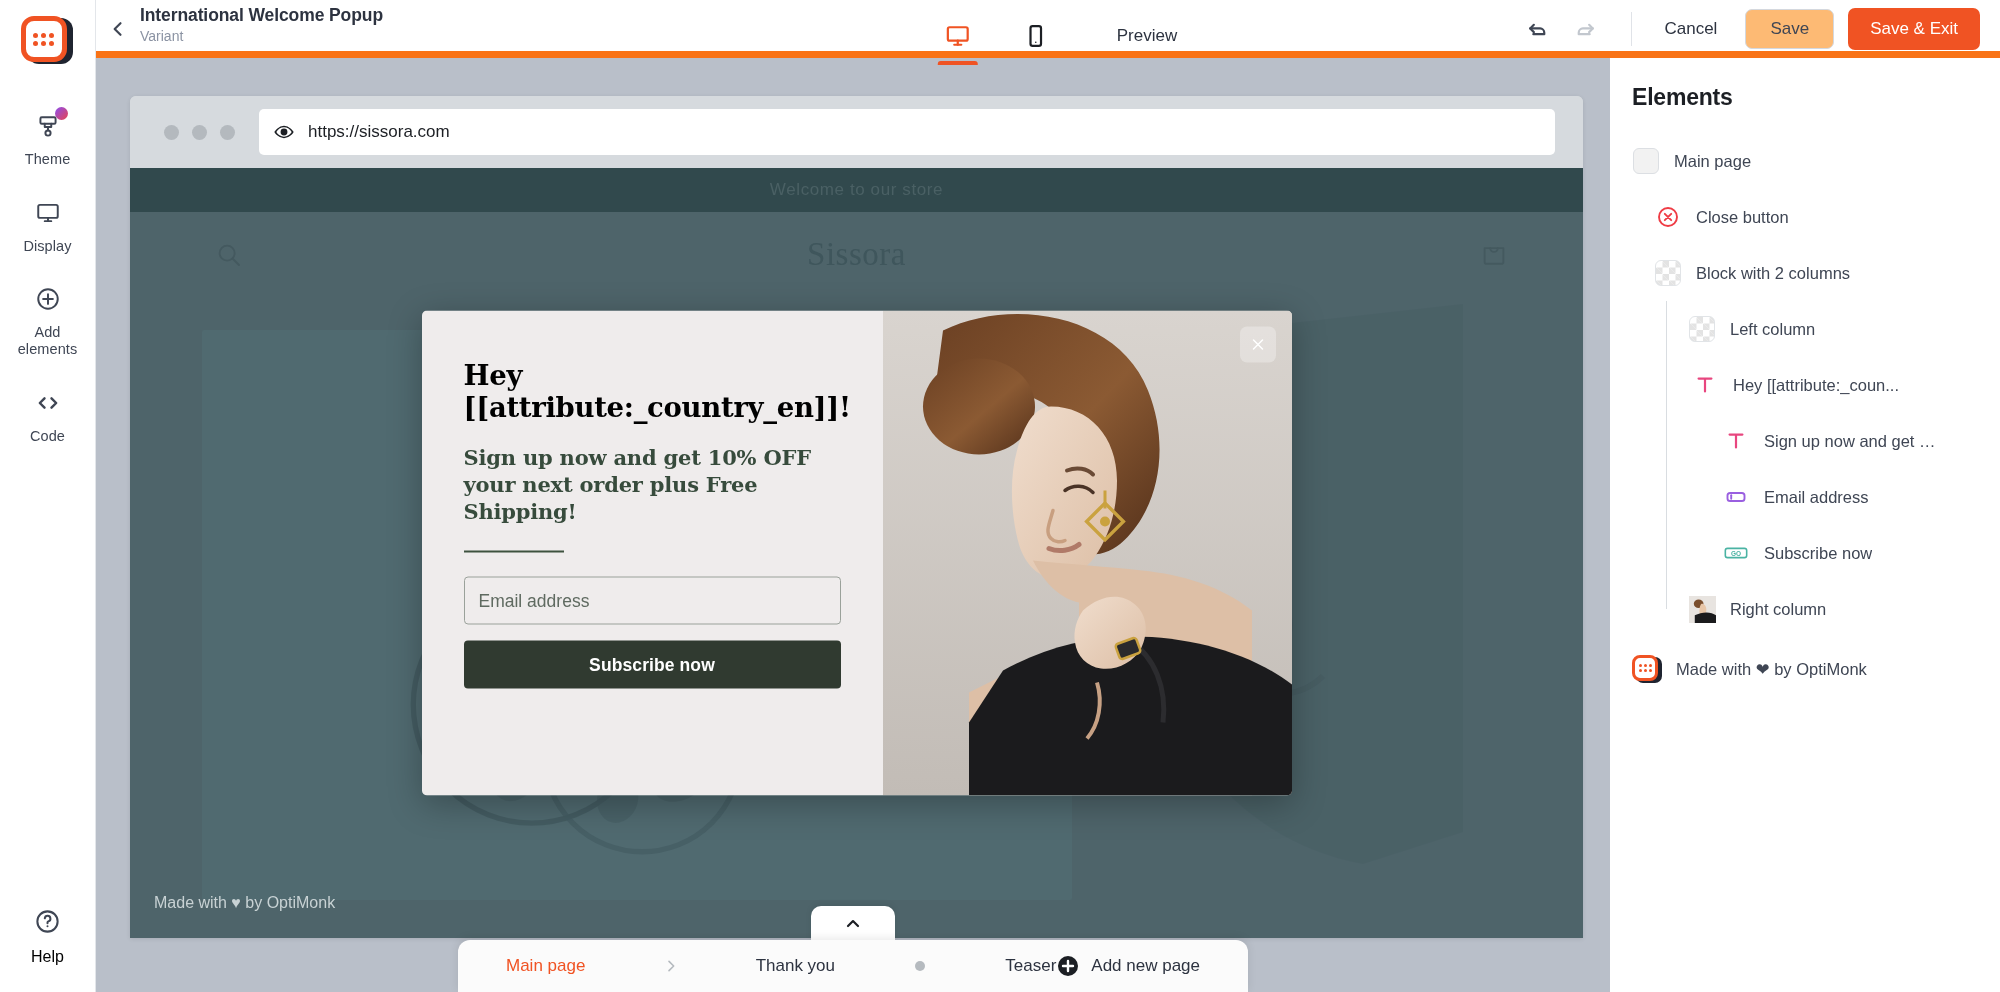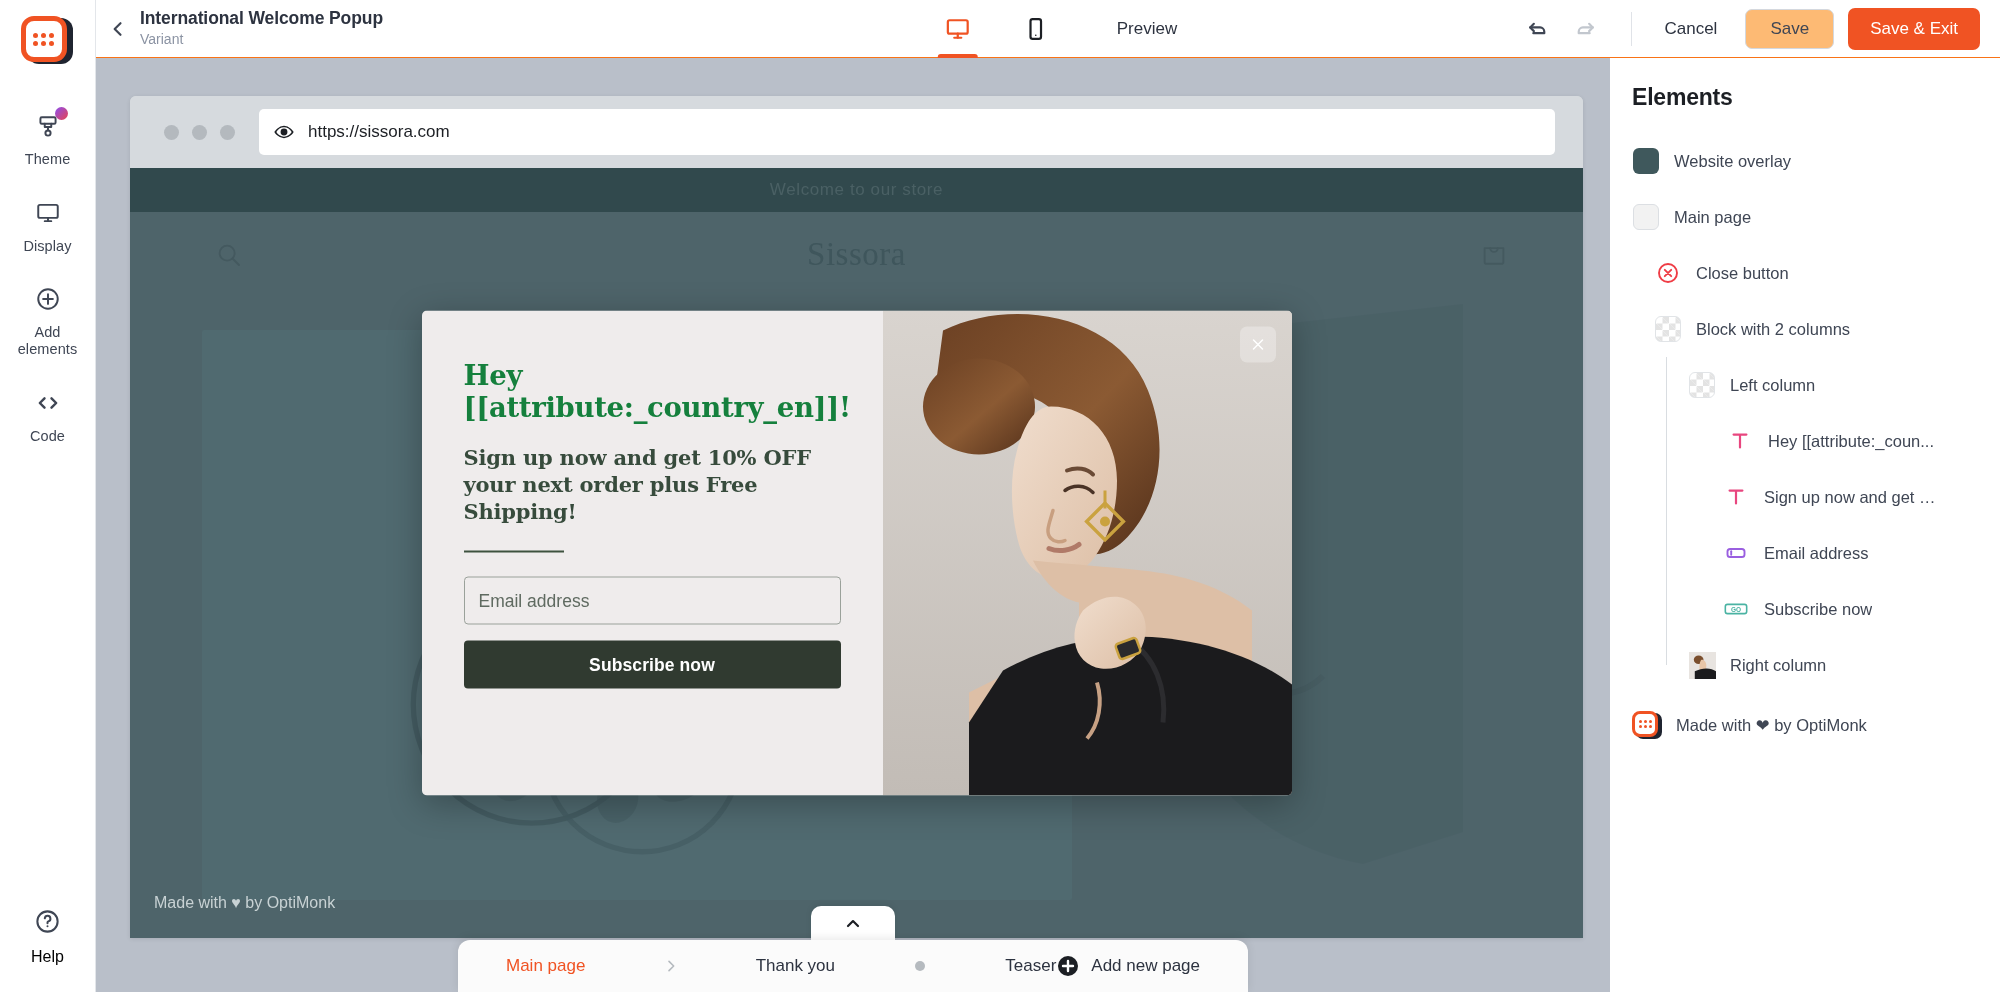--- a/index.html
+++ b/index.html
@@ -49,22 +49,22 @@
     background: linear-gradient(135deg, #8b4cf0 0%, #e8454f 100%);
   }
   .rail-help {
     position: absolute; bottom: 26px; left: 0; width: 100%;
     display: flex; flex-direction: column; align-items: center; gap: 9px; cursor: pointer;
   }
 
   
   .topbar {
     position: absolute; left: 96px; top: 0; right: 0; height: 58px;
-    background: #fff; border-bottom: 1px solid #f97316;
-    display: flex; align-items: center; z-index: 25;
+    background: #fff; border-bottom: 7px solid #f97316;
+    display: flex; z-index: 25;
   }
   .tb-back {
     width: 44px; height: 58px; display: flex; align-items: center; justify-content: center;
     cursor: pointer; color: #3f4654;
   }
   .tb-titles { display: flex; flex-direction: column; justify-content: center; line-height: 1.25; }
   .tb-title { font-size: 17.5px; font-weight: 700; color: #2d3340; letter-spacing: -.1px; }
   .tb-sub { font-size: 14px; color: #8b93a3; margin-top: 1px; }
 
   .tb-center {
@@ -152,21 +152,21 @@
     position: absolute; left: 50%; top: 50%; transform: translate(-50%, -50%);
     width: 870px; height: 485px; display: flex;
     border-radius: 5px; overflow: hidden; box-shadow: 0 8px 34px rgba(0,0,0,.28);
   }
   .popup-left {
     width: 461px; background: #efecec; padding: 48px 42px 0 42px;
     display: flex; flex-direction: column;
   }
   .pp-h1 {
     font-family: "DejaVu Serif", serif; font-weight: 700; font-size: 27.5px;
-    color: #15803d; line-height: 1.17; letter-spacing: -.3px;
+    color: #000000; line-height: 1.17; letter-spacing: -.3px;
   }
   .pp-h2 {
     font-family: "DejaVu Serif", serif; font-weight: 700; font-size: 21px;
     color: #374b3c; line-height: 1.27; margin-top: 22px; letter-spacing: -.2px;
   }
   .pp-divider { width: 100px; height: 2px; background: #3e523f; margin: 26px 0 16px; }
   .pp-input {
     height: 48px; background: transparent; border: 1px solid #9aa19a; border-radius: 4px;
     display: flex; align-items: center; padding: 0 14px; margin-top: 8px;
   }
@@ -544,26 +544,20 @@
         </div>
       </div>
     </div>
   </div>
 
   <div class="rpanel">
     <div class="rp-title">Elements</div>
 
     <div class="rp-tree">
 
-      <div class="rp-row" style="padding-left:22px">
-        <span class="rp-ico">
-            <span class="sw sw-overlay"></span>
-          </span>
-        <span class="rp-lbl">Website overlay</span>
-      </div>
 
       <div class="rp-row" style="padding-left:22px">
         <span class="rp-ico">
             <span class="sw sw-white"></span>
           </span>
         <span class="rp-lbl">Main page</span>
       </div>
 
       <div class="rp-row" style="padding-left:44px">
         <span class="rp-ico">
@@ -583,21 +577,21 @@
       </div>
 
       <div class="rp-row" style="padding-left:78px">
         <span class="guide" style="left:56px;top:0;height:100%"></span>
         <span class="rp-ico">
             <span class="sw sw-check"></span>
           </span>
         <span class="rp-lbl">Left column</span>
       </div>
 
-      <div class="rp-row" style="padding-left:116px">
+      <div class="rp-row" style="padding-left:81px">
         <span class="guide" style="left:56px;top:0;height:100%"></span>
         <span class="rp-ico">
           <svg width="22" height="22" viewBox="0 0 24 24" fill="none" stroke="#e8467f" stroke-width="2.4" stroke-linecap="round">
             <path d="M5 5h14M12 5v14"></path>
           </svg>
         </span>
         <span class="rp-lbl">Hey [[attribute:_coun...</span>
       </div>
 
       <div class="rp-row" style="padding-left:112px">

